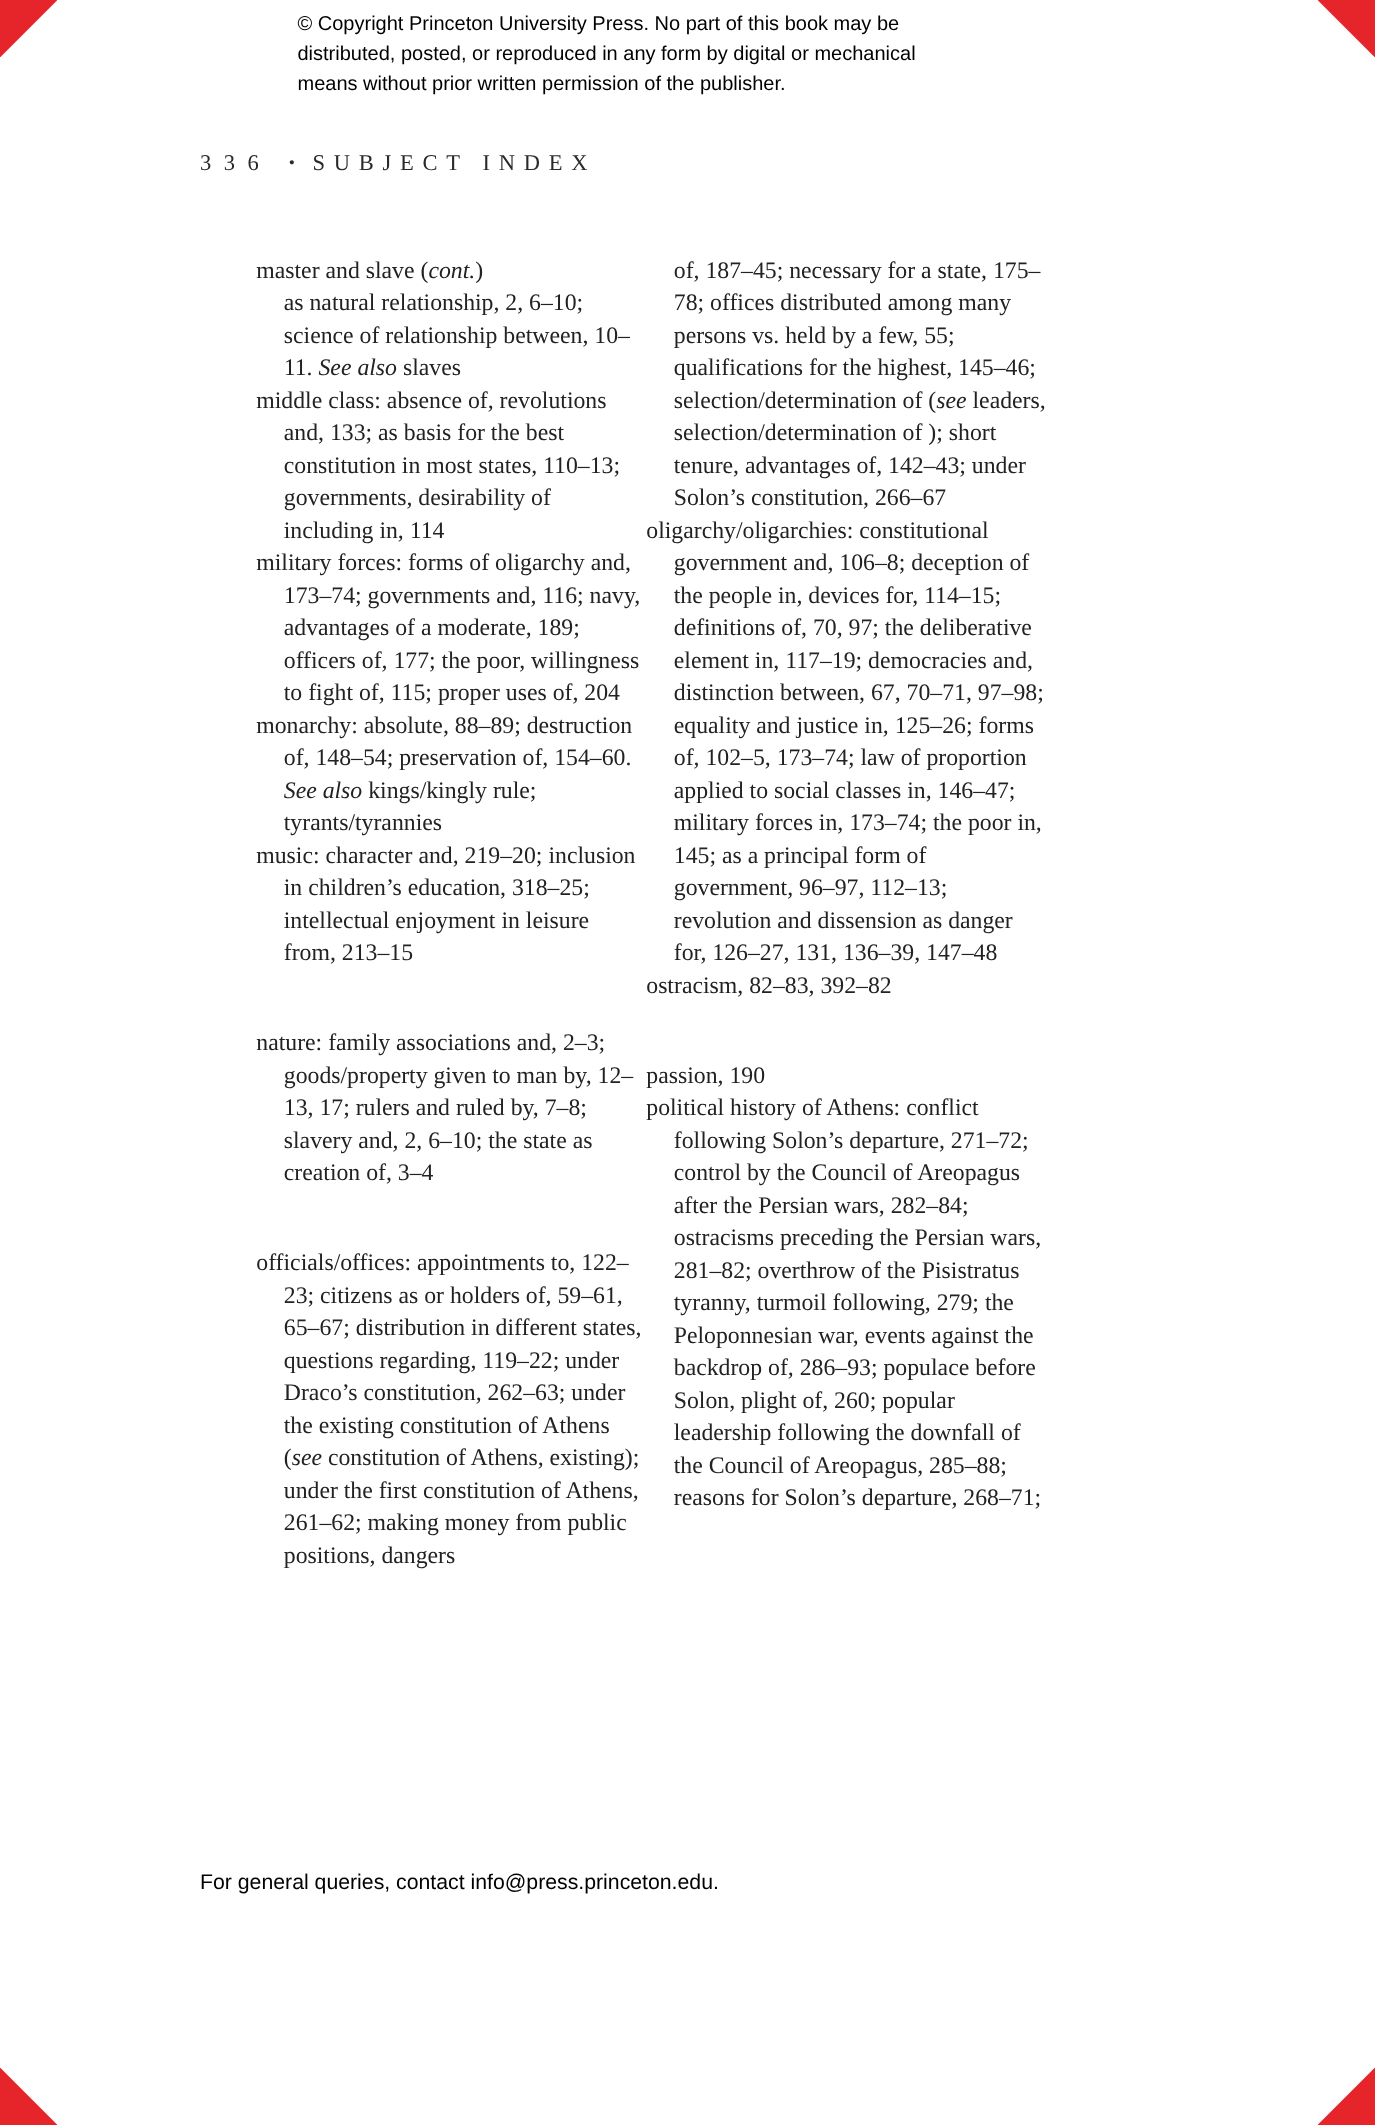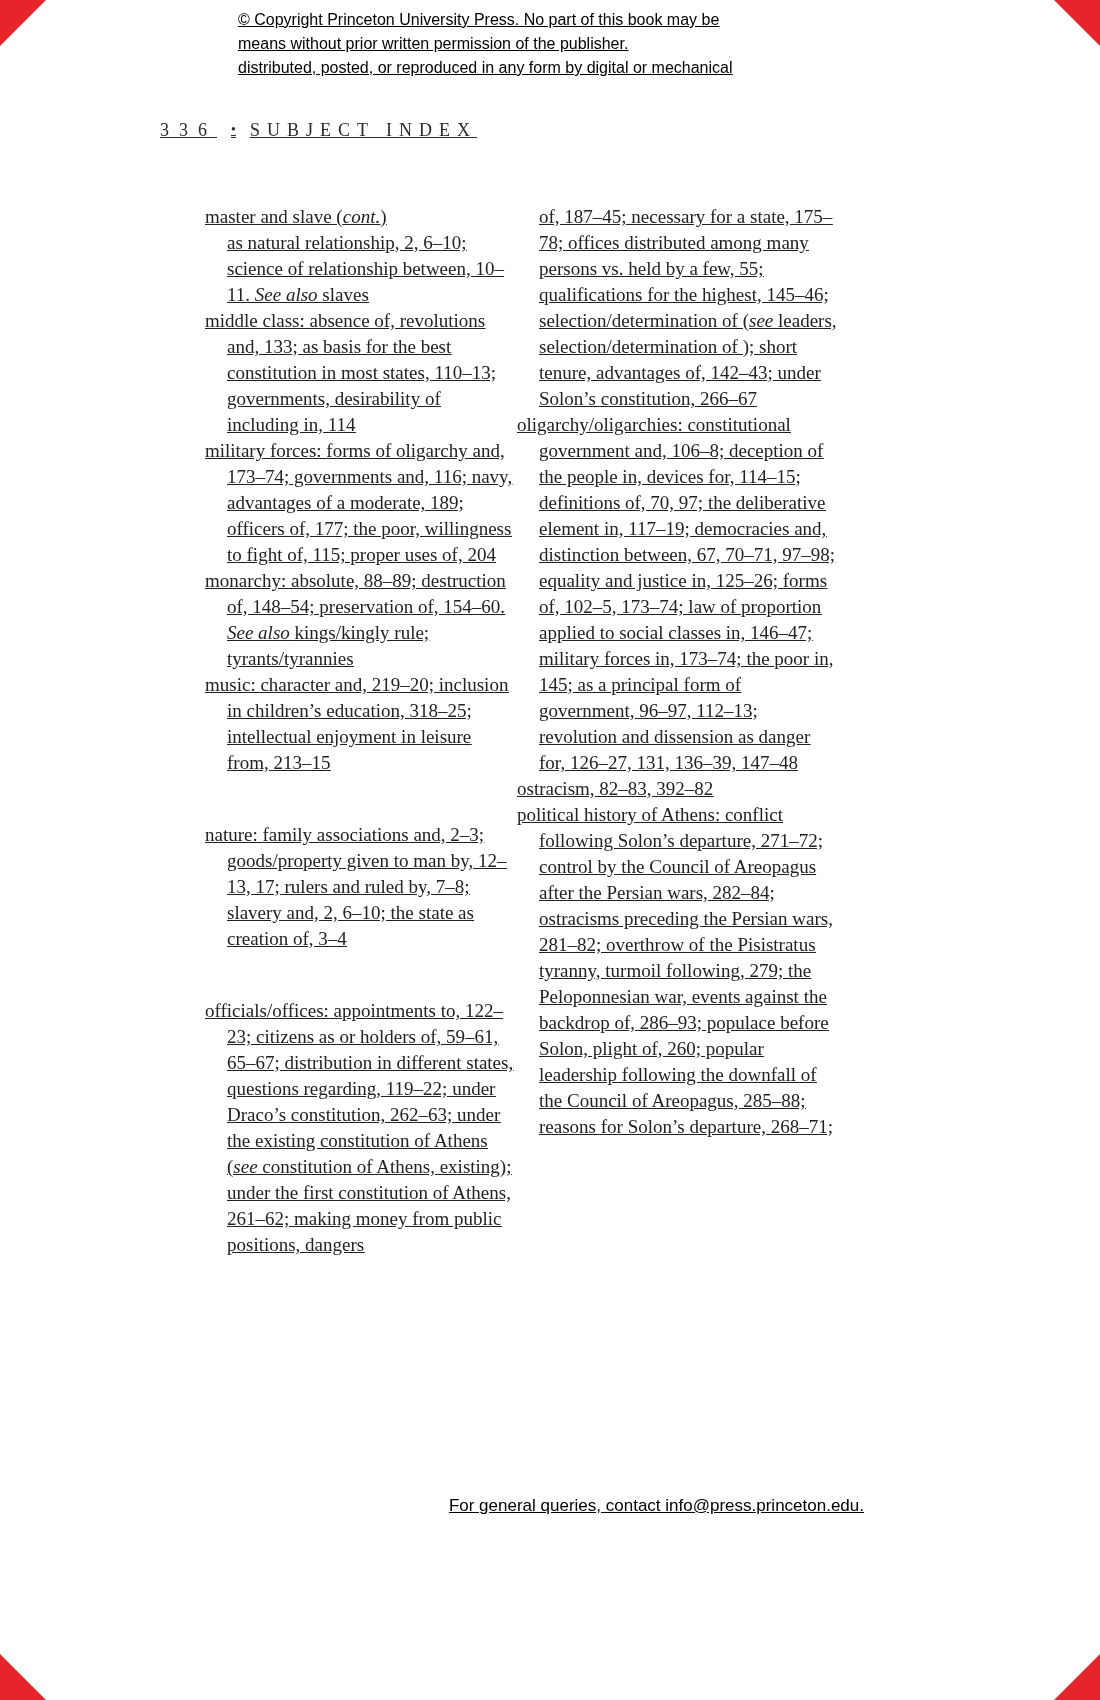--- a/index.html
+++ b/index.html
@@ -1,15 +1,15 @@
 <!DOCTYPE html>
 <html style="--accent: #e5252a;"><head>
 <meta charset="utf-8">
 <style>
-  * { margin: 0; padding: 0; box-sizing: border-box; text-decoration: underline; }
+  * { margin: 0; padding: 0; box-sizing: border-box; }
   html, body { background: #ffffff; }
   .page {
     position: relative;
     width: 1100px;
     height: 1700px;
     margin: 0 auto;
     background: #ffffff;
     font-family: "Liberation Serif", "DejaVu Serif", serif;
     color: #1e1e1e;
     overflow: hidden;
@@ -67,59 +67,60 @@
   }
   .index-entry.continuation { text-indent: 0; }
   .index-entry.gap { margin-top: 46px; }
   .index-entry i { font-style: italic; }
 
   .footer {
     position: absolute;
     top: 1496px;
     left: 160px;
     width: 704px;
-    text-align: right;
+    text-align: left;
     font-family: "Liberation Sans", sans-serif;
     font-size: 17px;
     color: #000000;
   }
 </style>
 </head>
 <body>
 
 <div class="page">
 
   <div class="corner tl"></div>
   <div class="corner tr"></div>
   <div class="corner bl"></div>
   <div class="corner br"></div>
 
   <div class="copyright">
       <div>© Copyright Princeton University Press. No part of this book may be</div>
+      <div>distributed, posted, or reproduced in any form by digital or mechanical</div>
       <div>means without prior written permission of the publisher.</div>
-      <div>distributed, posted, or reproduced in any form by digital or mechanical</div>
     </div>
 
   <div class="page-header">
     <span class="num">336</span><span class="sep">•</span><span class="title">SUBJECT INDEX</span>
   </div>
 
   <div class="columns">
     <div class="col-left">
         <p class="index-entry"><span>master and slave (</span><i>cont.</i><span>)</span><br><span>as natural relationship, 2, 6–10; science of relationship between, 10–11. </span><i>See also</i><span> slaves</span></p>
         <p class="index-entry"><span>middle class: absence of, revolutions and, 133; as basis for the best constitution in most states, 110–13; governments, desirability of including in, 114</span></p>
         <p class="index-entry"><span>military forces: forms of oligarchy and, 173–74; governments and, 116; navy, advantages of a moderate, 189; officers of, 177; the poor, willingness to fight of, 115; proper uses of, 204</span></p>
         <p class="index-entry"><span>monarchy: absolute, 88–89; destruction of, 148–54; preservation of, 154–60. </span><i>See also</i><span> kings/kingly rule; tyrants/tyrannies</span></p>
         <p class="index-entry"><span>music: character and, 219–20; inclusion in children’s education, 318–25; intellectual enjoyment in leisure from, 213–15</span></p>
         <p class="index-entry gap"><span>nature: family associations and, 2–3; goods/property given to man by, 12–13, 17; rulers and ruled by, 7–8; slavery and, 2, 6–10; the state as creation of, 3–4</span></p>
         <p class="index-entry gap"><span>officials/offices: appointments to, 122–23; citizens as or holders of, 59–61, 65–67; distribution in different states, questions regarding, 119–22; under Draco’s constitution, 262–63; under the existing constitution of Athens (</span><i>see</i><span> constitution of Athens, existing); under the first constitution of Athens, 261–62; making money from public positions, dangers</span></p>
       </div>
     <div class="col-right">
         <p class="index-entry continuation"><span>of, 187–45; necessary for a state, 175–78; offices distributed among many persons vs. held by a few, 55; qualifications for the highest, 145–46; selection/determination of (</span><i>see</i><span> leaders, selection/determination of ); short tenure, advantages of, 142–43; under Solon’s constitution, 266–67</span></p>
         <p class="index-entry"><span>oligarchy/oligarchies: constitutional government and, 106–8; deception of the people in, devices for, 114–15; definitions of, 70, 97; the deliberative element in, 117–19; democracies and, distinction between, 67, 70–71, 97–98; equality and justice in, 125–26; forms of, 102–5, 173–74; law of proportion applied to social classes in, 146–47; military forces in, 173–74; the poor in, 145; as a principal form of government, 96–97, 112–13; revolution and dissension as danger for, 126–27, 131, 136–39, 147–48</span></p>
         <p class="index-entry"><span>ostracism, 82–83, 392–82</span></p>
+        <p class="index-entry gap"><span>passion, 190</span></p>
         <p class="index-entry"><span>political history of Athens: conflict following Solon’s departure, 271–72; control by the Council of Areopagus after the Persian wars, 282–84; ostracisms preceding the Persian wars, 281–82; overthrow of the Pisistratus tyranny, turmoil following, 279; the Peloponnesian war, events against the backdrop of, 286–93; populace before Solon, plight of, 260; popular leadership following the downfall of the Council of Areopagus, 285–88; reasons for Solon’s departure, 268–71;</span></p>
       </div>
   </div>
 
   <div class="footer">For general queries, contact info@press.princeton.edu.</div>
 
 </div>
 
 </body></html>

